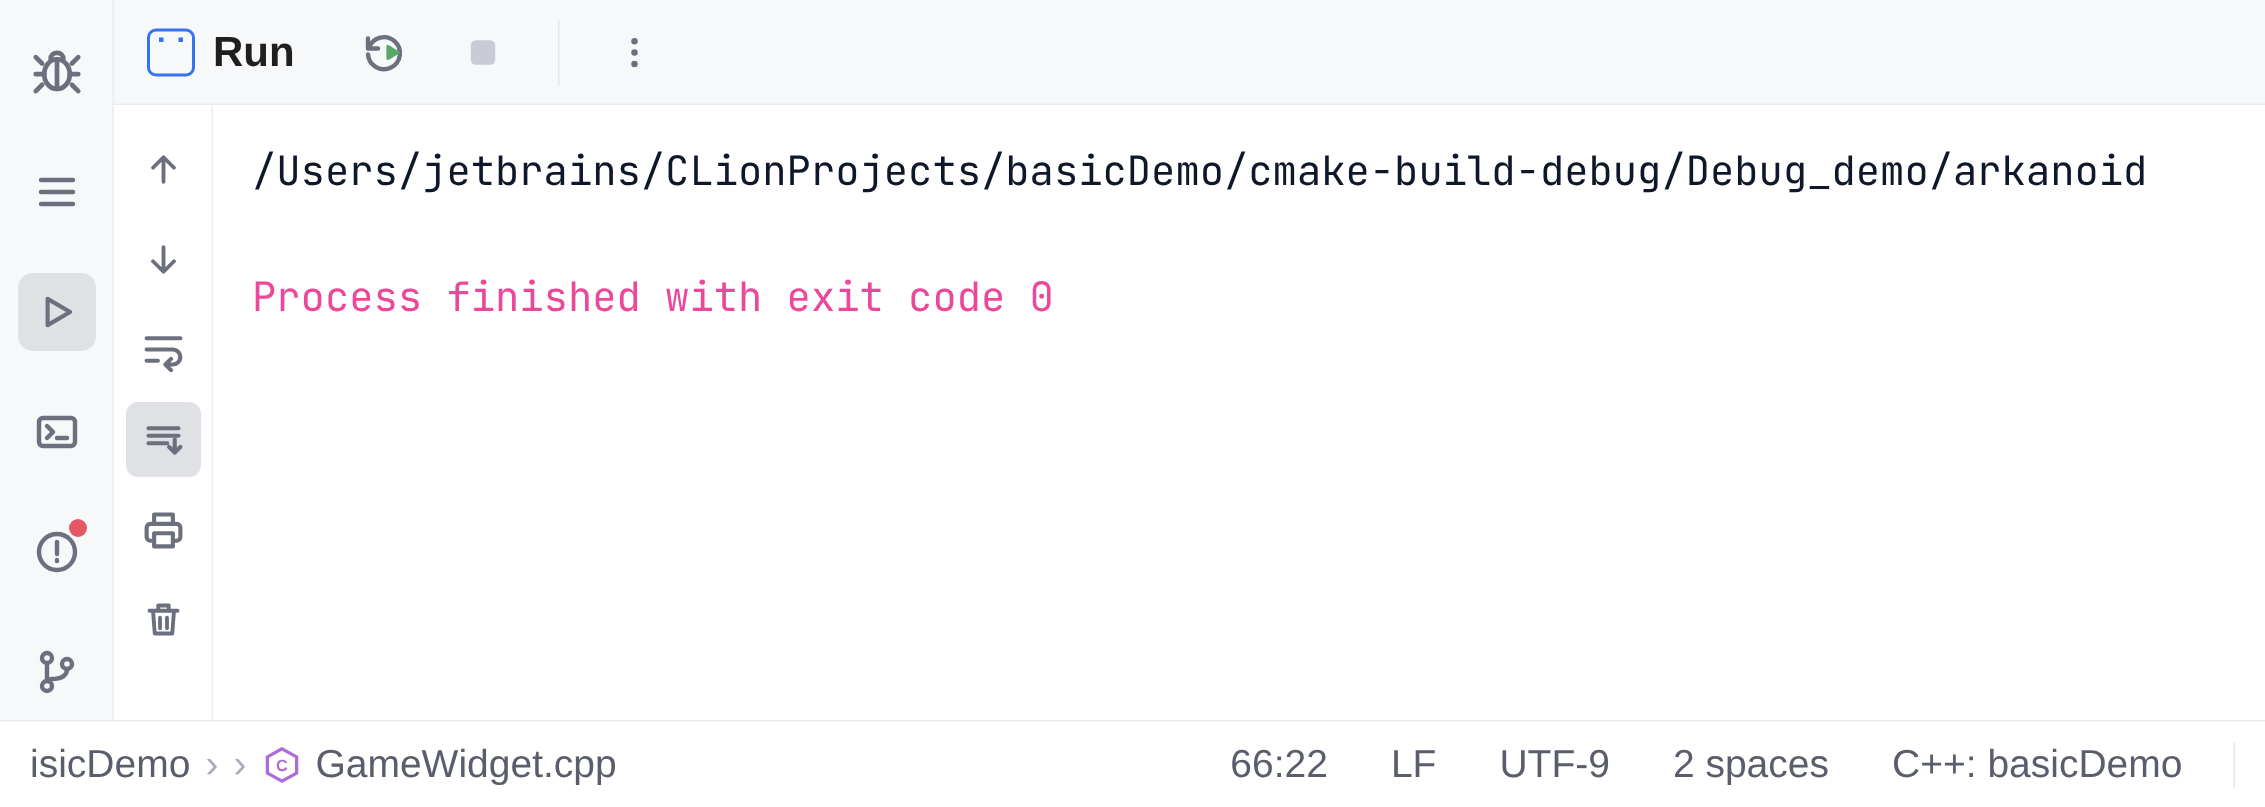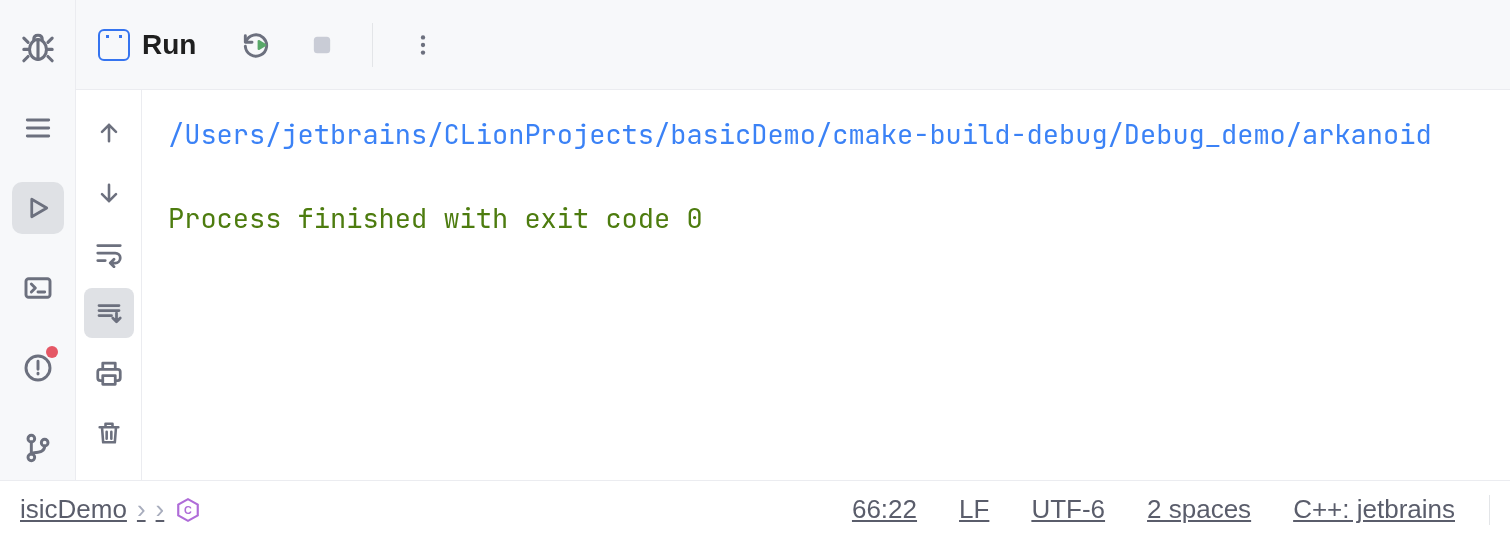--- a/index.html
+++ b/index.html
@@ -33,21 +33,21 @@
   .dot-badge {
     position: absolute; top: 4px; right: 6px;
     width: 12px; height: 12px; border-radius: 50%;
     background: #e55765;
   }
 
   
   .panel { flex: 1 1 auto; display: flex; flex-direction: column; min-width: 0; }
 
   .toolbar {
-    height: 90px;
+    height: 70px;
     display: flex; align-items: center;
     padding-left: 22px; padding-right: 22px;
     border-bottom: 1px solid #ebecf0;
     gap: 18px;
     background: #f7f8fa;
   }
   .tw-label {
     display: flex; align-items: center; gap: 12px;
     font-size: 28px; font-weight: 700; color: #1f1f1f;
     padding-right: 18px;
@@ -82,34 +82,33 @@
 
   .console {
     flex: 1 1 auto; overflow: auto;
     padding: 24px 26px;
     font-family: "JetBrains Mono", "Menlo", "Consolas", monospace;
     font-size: 27px;
     line-height: 1.55;
     color: #2c2c54;
     white-space: pre;
   }
-  .console .line1 { color: #3b82f6; }
-  .console .line2 { color: #4d7c0f; }
+  .console .line1 { color: #0f172a; }
+  .console .line2 { color: #ec4899; }
 
   
   .statusbar {
     height: 58px;
     border-top: 1px solid #ebecf0;
     display: flex; align-items: center;
     padding: 0 20px;
     font-size: 26px;
     color: #5a5d6b;
     gap: 14px;
     background: #ffffff;
-    text-decoration: underline;
   }
   .crumbs { display: flex; align-items: center; gap: 10px; flex: 0 0 auto; }
   .crumb-sep { color: #a8adbd; }
   .crumb { display: flex; align-items: center; gap: 8px; }
   .crumb-icon {
     width: 28px; height: 28px; display: inline-flex; align-items: center; justify-content: center;
   }
   .status-spacer { flex: 1 1 auto; }
   .status-item { padding: 0 14px; cursor: pointer; }
   .status-divider { width:1px; height:30px; background:#e3e5e8; margin-left:6px; }
@@ -257,26 +256,27 @@
       </span>
       <span class="crumb-sep">›</span>
       <span class="crumb-sep">›</span>
       <span class="crumb">
         <span class="crumb-icon">
           <svg width="26" height="26" viewBox="0 0 24 24">
             <path d="M12 2 3 7v10l9 5 9-5V7z" fill="none" stroke="#af6cd8" stroke-width="2"></path>
             <text x="12" y="16" text-anchor="middle" font-size="10" font-weight="700" fill="#af6cd8">C</text>
           </svg>
         </span>
+        <span>GameWidget.cpp</span>
       </span>
     </div>
 
     <div class="status-spacer"></div>
 
     <span class="status-item">66:22</span>
     <span class="status-item">LF</span>
-    <span class="status-item">UTF-6</span>
+    <span class="status-item">UTF-9</span>
     <span class="status-item">2 spaces</span>
-    <span class="status-item">C++: jetbrains</span>
+    <span class="status-item">C++: basicDemo</span>
     <span class="status-divider"></span>
   </div>
 
 </div>
 
 </body></html>

